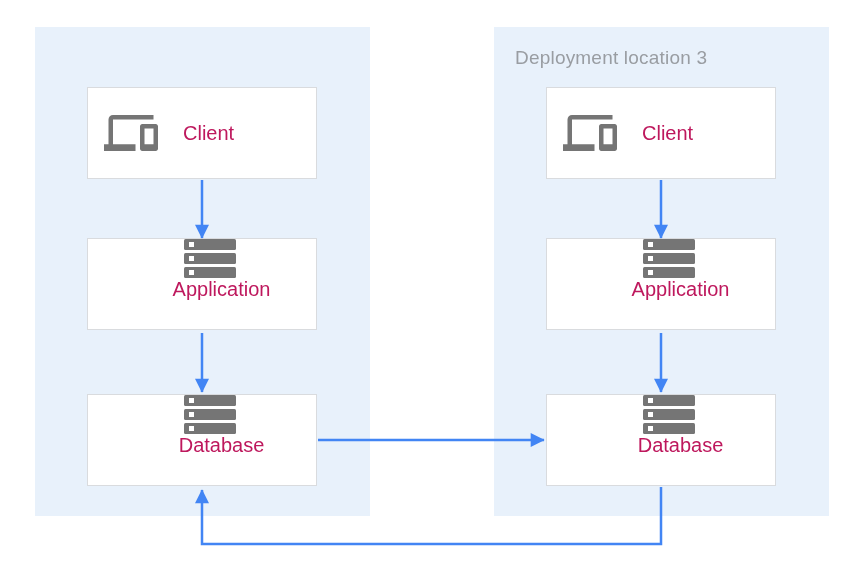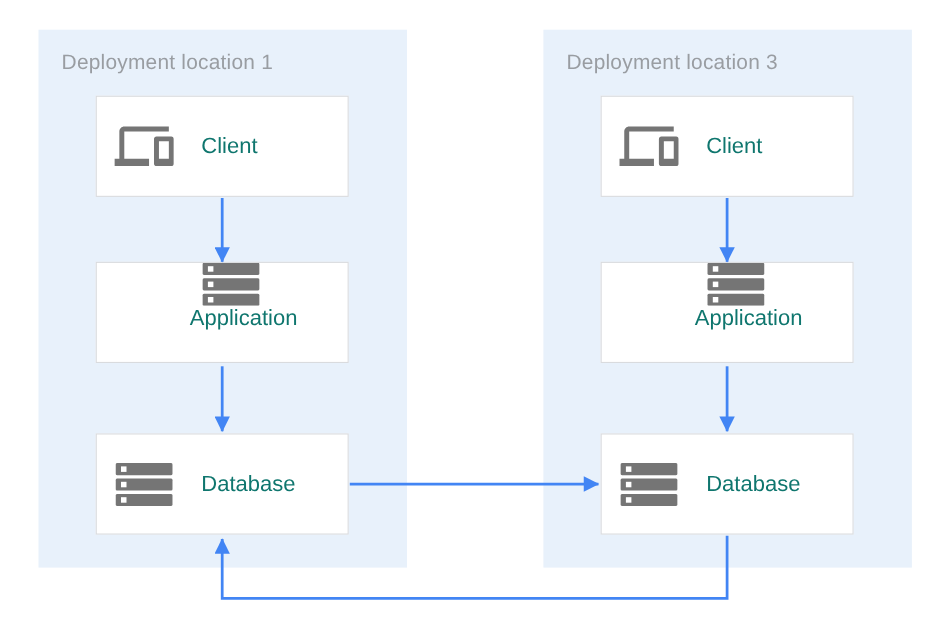--- a/index.html
+++ b/index.html
@@ -41,49 +41,48 @@
     height: 92px;
     box-sizing: border-box;
     background: #ffffff;
     border: 1px solid #d9dbde;
     display: flex;
     align-items: center;
     padding-left: 15px;
   }
   .node-top    { top: 60px; }
   .node-middle { top: 211px; flex-direction: column; }
-  .node-bottom { top: 367px; }
+  .node-bottom { top: 367px; flex-direction: column; }
   .icon-wrap {
     width: 56px;
     display: flex;
     align-items: center;
     justify-content: center;
     flex: 0 0 auto;
   }
   .node-label {
     margin-left: 24px;
     font-size: 20px;
-    color: #0f766e;
+    color: #be185d;
     white-space: nowrap;
     text-align: center;
   }
   .edges {
     position: absolute;
     left: 0;
     top: 0;
     pointer-events: none;
   }
 </style>
 </head>
 <body>
 
 <div class="canvas">
 
   <section class="panel panel-1">
-    <h2 class="panel-title">Deployment location 1</h2>
 
     <div class="node node-top">
       <span class="icon-wrap">
         <svg width="54" height="54" viewBox="0 0 24 24" aria-hidden="true">
           <path fill="#757575" d="M4 6h18V4H4c-1.1 0-2 .9-2 2v11H0v3h14v-3H4V6zm19 2h-6c-.55 0-1 .45-1 1v10c0 .55.45 1 1 1h6c.55 0 1-.45 1-1V9c0-.55-.45-1-1-1zm-1 9h-4v-7h4v7z"></path>
         </svg>
       </span>
       <span class="node-label">Client</span>
     </div>
 

